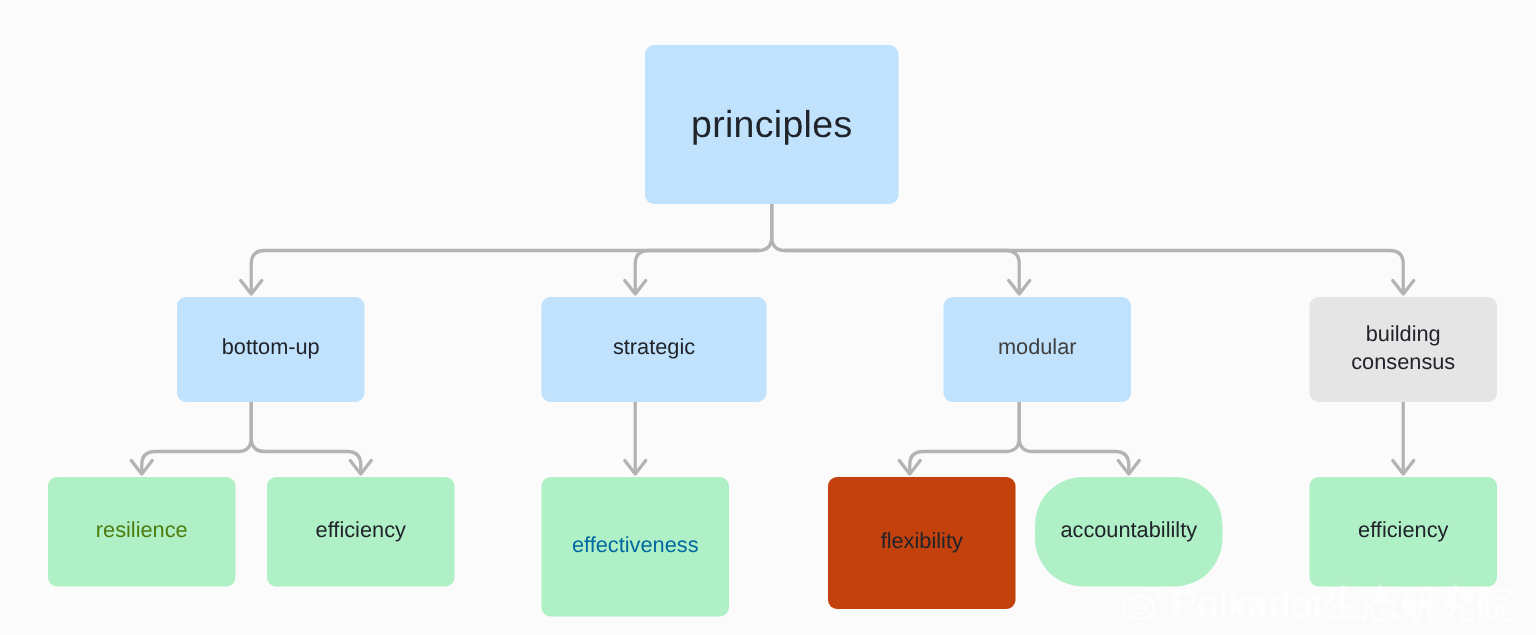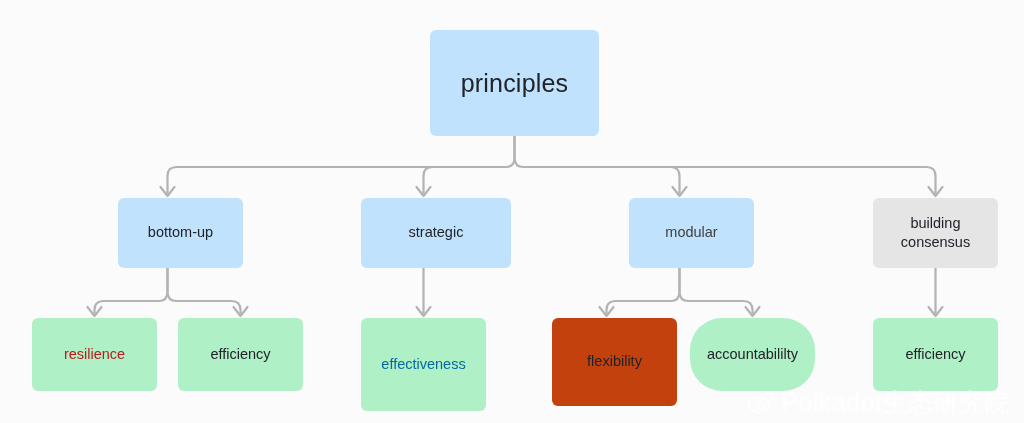--- a/index.html
+++ b/index.html
@@ -137,21 +137,21 @@
   </svg>
 
   <div class="node blue root" style="left: 430px; top: 30px; width: 169px; height: 106px; background: rgb(192, 226, 252); color: rgb(32, 35, 42);">principles</div>
 
   <div class="node blue mid" style="left: 118px; top: 198px; width: 125px; height: 70px; background: rgb(192, 226, 252); color: rgb(32, 35, 42);">bottom-up</div>
   <div class="node blue mid" style="left: 361px; top: 198px; width: 150px; height: 70px; background: rgb(192, 226, 252); color: rgb(32, 35, 42);">strategic</div>
   <div class="node blue mid" style="left: 617px; top: 198px; width: 125px; height: 70px; background: rgb(192, 226, 252); color: #404040; margin-left: 12px;">modular</div>
   <div class="node blue mid" style="left: 873px; top: 198px; width: 125px; height: 70px; background: #e5e5e5; color: rgb(32, 35, 42);">building
 consensus</div>
 
-  <div class="node green leaf" style="left: 32px; top: 318px; width: 125px; height: 73px; background: rgb(176, 240, 198); color: #b91c1c;">resilience</div>
+  <div class="node green leaf" style="left: 32px; top: 318px; width: 125px; height: 73px; background: rgb(176, 240, 198); color: #4d7c0f;">resilience</div>
   <div class="node green leaf" style="left: 178px; top: 318px; width: 125px; height: 73px; background: rgb(176, 240, 198); color: rgb(32, 35, 42);">efficiency</div>
   <div class="node green leaf" style="left: 361px; top: 318px; width: 125px; height: 93px; background: rgb(176, 240, 198); color: #0369a1;">effectiveness</div>
   <div class="node green leaf" style="left: 552px; top: 318px; width: 125px; height: 88px; background: #c2410c; color: rgb(32, 35, 42);">flexibility</div>
   <div class="node green leaf" style="left: 690px; top: 318px; width: 125px; height: 73px; background: rgb(176, 240, 198); color: rgb(32, 35, 42); border-radius: 32px;">accountabililty</div>
   <div class="node green leaf" style="left: 873px; top: 318px; width: 125px; height: 73px; background: rgb(176, 240, 198); color: rgb(32, 35, 42);">efficiency</div>
 
   <div id="watermark" style="color: rgb(255, 255, 255);">
     <span class="wm-eye">
       <svg width="27" height="23" viewBox="0 0 27 23" aria-hidden="true">
         <ellipse cx="11" cy="14" rx="10.2" ry="7.6" fill="none" stroke="#ffffff" stroke-width="1.7"></ellipse>

